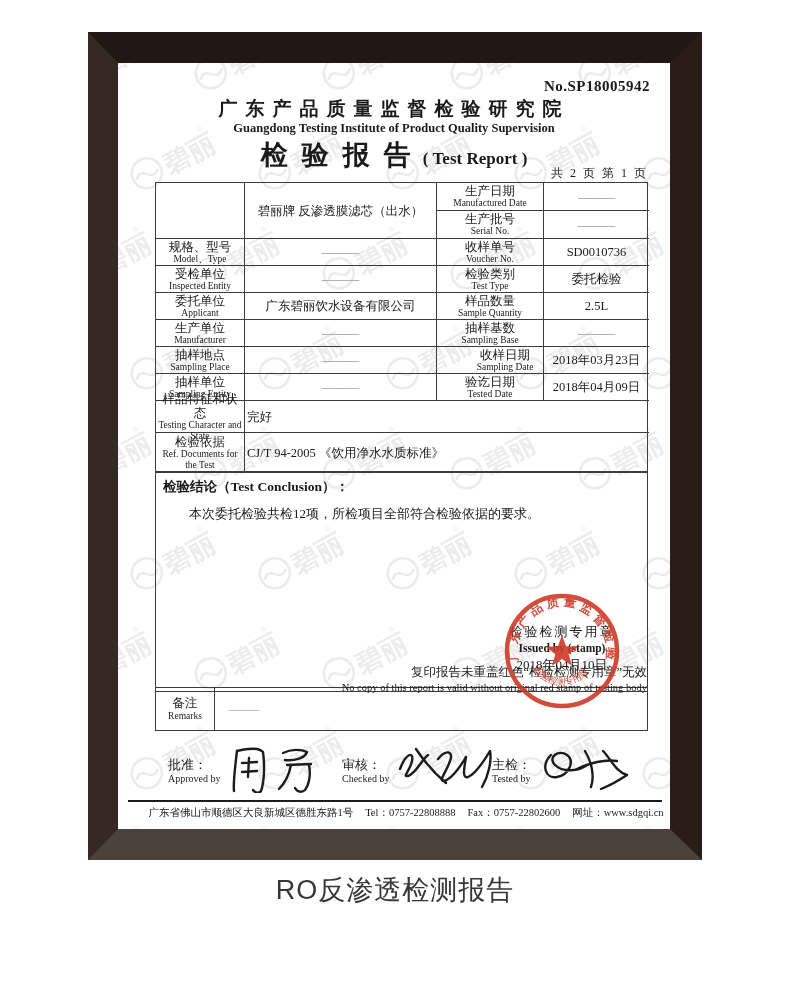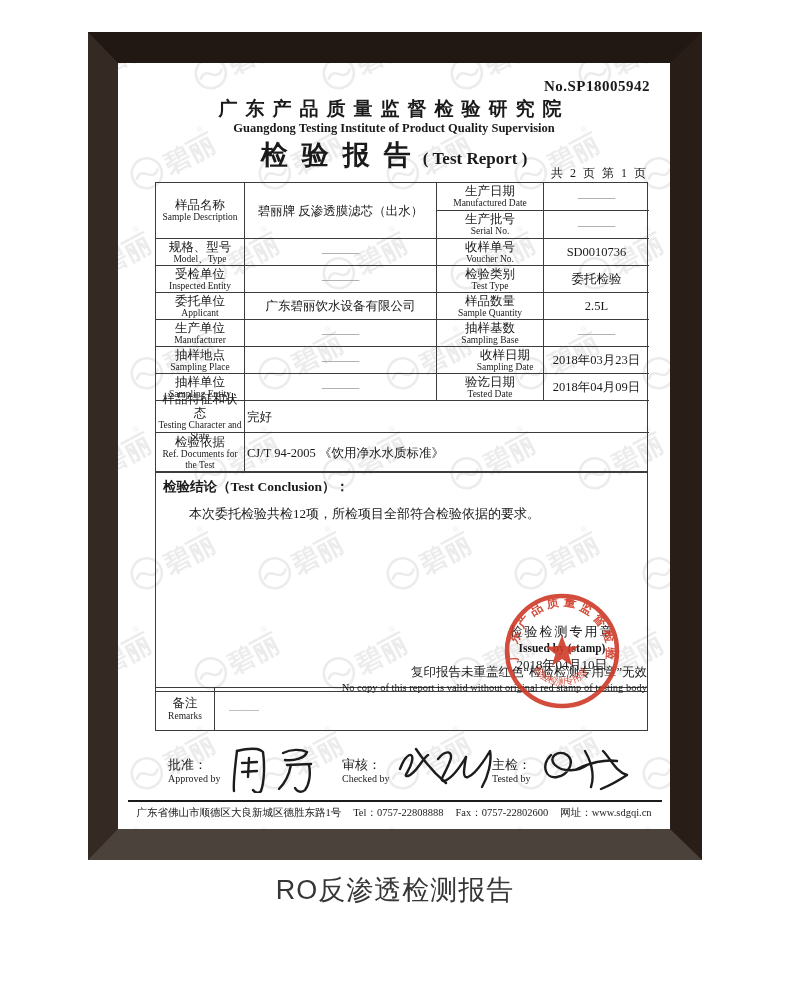--- a/index.html
+++ b/index.html
@@ -75,21 +75,21 @@
   .signatures{position:absolute;left:37px;top:680px;width:493px;height:52px;}
   .sig-group{position:absolute;display:flex;align-items:center;}
   .sig-label{display:flex;flex-direction:column;line-height:1.2;}
   .sig-label .lc{font-size:13px;}
   .sig-label .le{font-size:10px;}
   .sig-scribble{margin-left:4px;margin-top:-6px;}
   .sig-scribble path{fill:none;stroke:#1c1c1c;stroke-width:2.4;stroke-linecap:round;stroke-linejoin:round;}
 
   
   .footer-line{position:absolute;left:10px;top:737px;width:534px;height:2px;background:#1b1b1b;}
-  .footer{position:absolute;left:0;top:743px;width:100%;display:flex;justify-content:center;gap:12px;font-size:10.5px;white-space:nowrap;}
+  .footer{position:absolute;left:12px;top:743px;width:100%;display:flex;justify-content:center;gap:12px;font-size:10.5px;white-space:nowrap;}
 
   
   .stamp{position:absolute;left:382px;top:526px;width:124px;height:124px;z-index:5;opacity:.9;pointer-events:none;}
   .stamp-overlay{position:absolute;left:334px;top:560px;width:220px;text-align:center;z-index:4;}
   .stamp-overlay .ol1{font-size:13px;letter-spacing:2px;}
   .stamp-overlay .ol2{font-size:11.5px;font-weight:bold;margin-top:1px;}
   .stamp-overlay .ol3{font-size:13px;margin-top:2px;}
   .copy-notice{position:absolute;right:23px;top:601px;text-align:right;z-index:4;}
   .copy-notice .cn{font-size:12.5px;}
   .copy-notice .en{font-size:10.5px;margin-top:1px;}
@@ -474,24 +474,20 @@
         <div class="inst-cn">广东产品质量监督检验研究院</div>
         <div class="inst-en">Guangdong Testing Institute of Product Quality Supervision</div>
         <div class="title-row">
           <span class="title-cn">检验报告</span>
           <span class="title-en">( Test Report )</span>
         </div>
         <div class="page-info">共 2 页 第 1 页</div>
 
         <div class="info-table">
 
-          <div class="cell" style="grid-column:1;grid-row:1/3;">
-            <div class="lc">样品名称</div>
-            <div class="le">Sample Description</div>
-          </div>
           <div class="cell bl" style="grid-column:2;grid-row:1/3;">
             <div class="val">碧丽牌 反渗透膜滤芯（出水）</div>
           </div>
           <div class="cell bl" style="grid-column:3;grid-row:1;">
             <div class="lc">生产日期</div>
             <div class="le">Manufactured Date</div>
           </div>
           <div class="cell bl" style="grid-column:4;grid-row:1;">
             <div class="val dash">———</div>
           </div>

